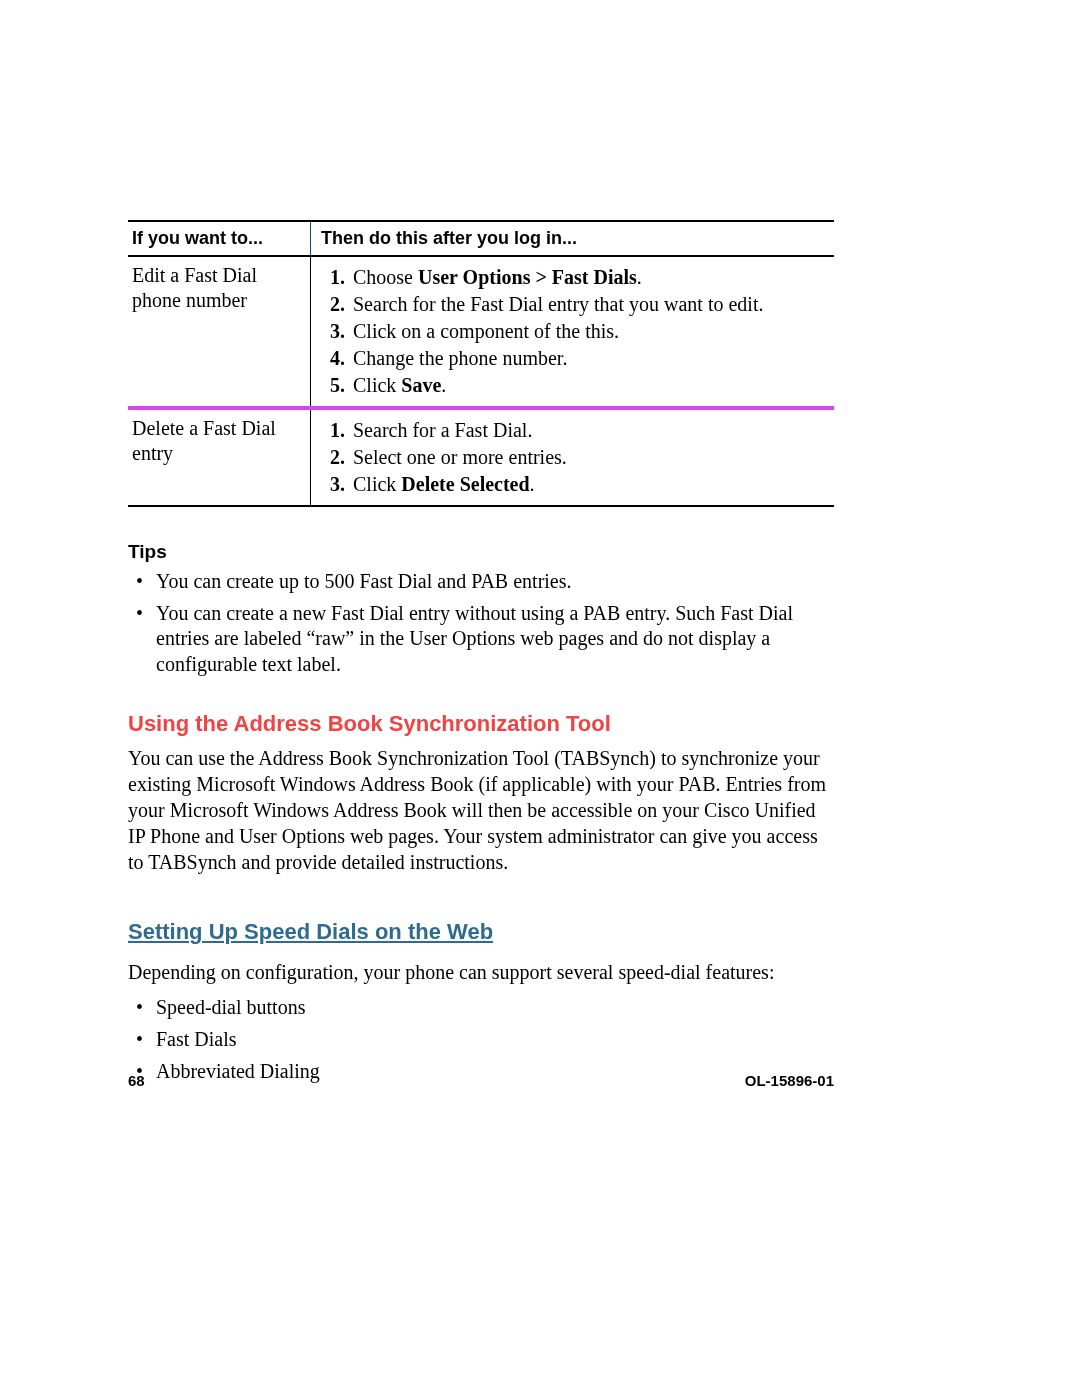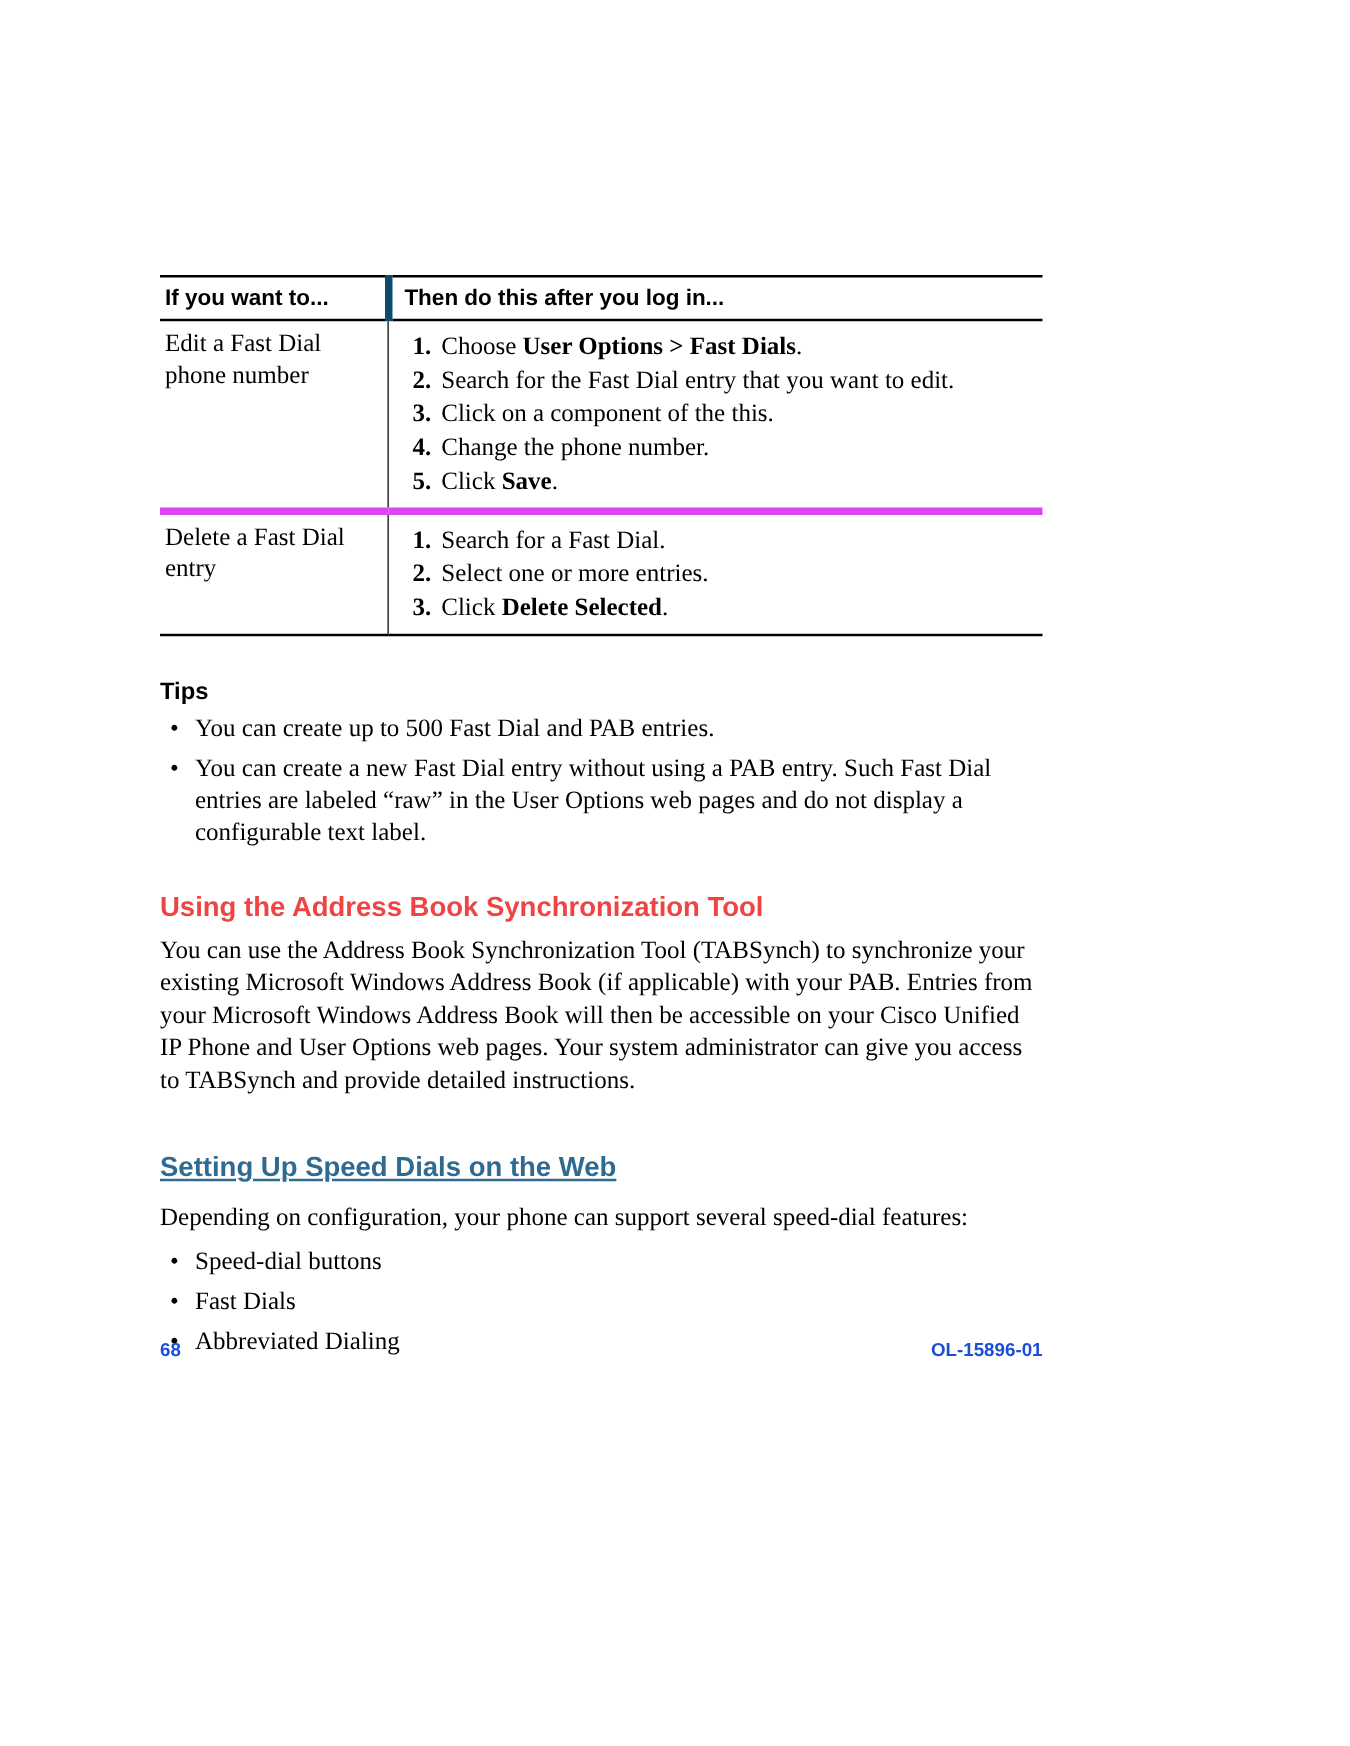--- a/index.html
+++ b/index.html
@@ -27,27 +27,27 @@
   table.instr th {
     text-align: left;
     padding: 6px 10px 6px 4px;
     border-top: 2px solid #000;
     border-bottom: 2px solid #000;
     font-family: Arial, Helvetica, sans-serif;
     font-weight: bold;
     font-size: 18px;
   }
   table.instr th + th {
-    border-left: 6px solid #0c4a6e;
+    border-left: 1px solid #0c4a6e;
     padding-left: 10px;
   }
   table.instr td {
     vertical-align: top;
     padding: 6px 8px 6px 4px;
-    border-bottom: 6px solid #d946ef;
+    border-bottom: 4px solid #d946ef;
     font-size: 20px;
     line-height: 1.25;
   }
   table.instr td + td {
     border-left: 1px solid #000;
     padding-left: 10px;
   }
   table.instr tr.lastrow td {
     border-bottom: 2px solid #000;
   }
@@ -122,21 +122,21 @@
   .footer {
     position: absolute;
     left: 128px;
     right: 122px;
     bottom: 308px;
     display: flex;
     justify-content: space-between;
     font-family: Arial, Helvetica, sans-serif;
     font-weight: bold;
     font-size: 15px;
-    color: #1d4ed8;
+    color: #000000;
     margin-top: 47px;
   }
   .bold { font-weight: bold; }
 </style>
 </head>
 <body>
 <div class="page">
 
 <table class="instr">
   <thead>

